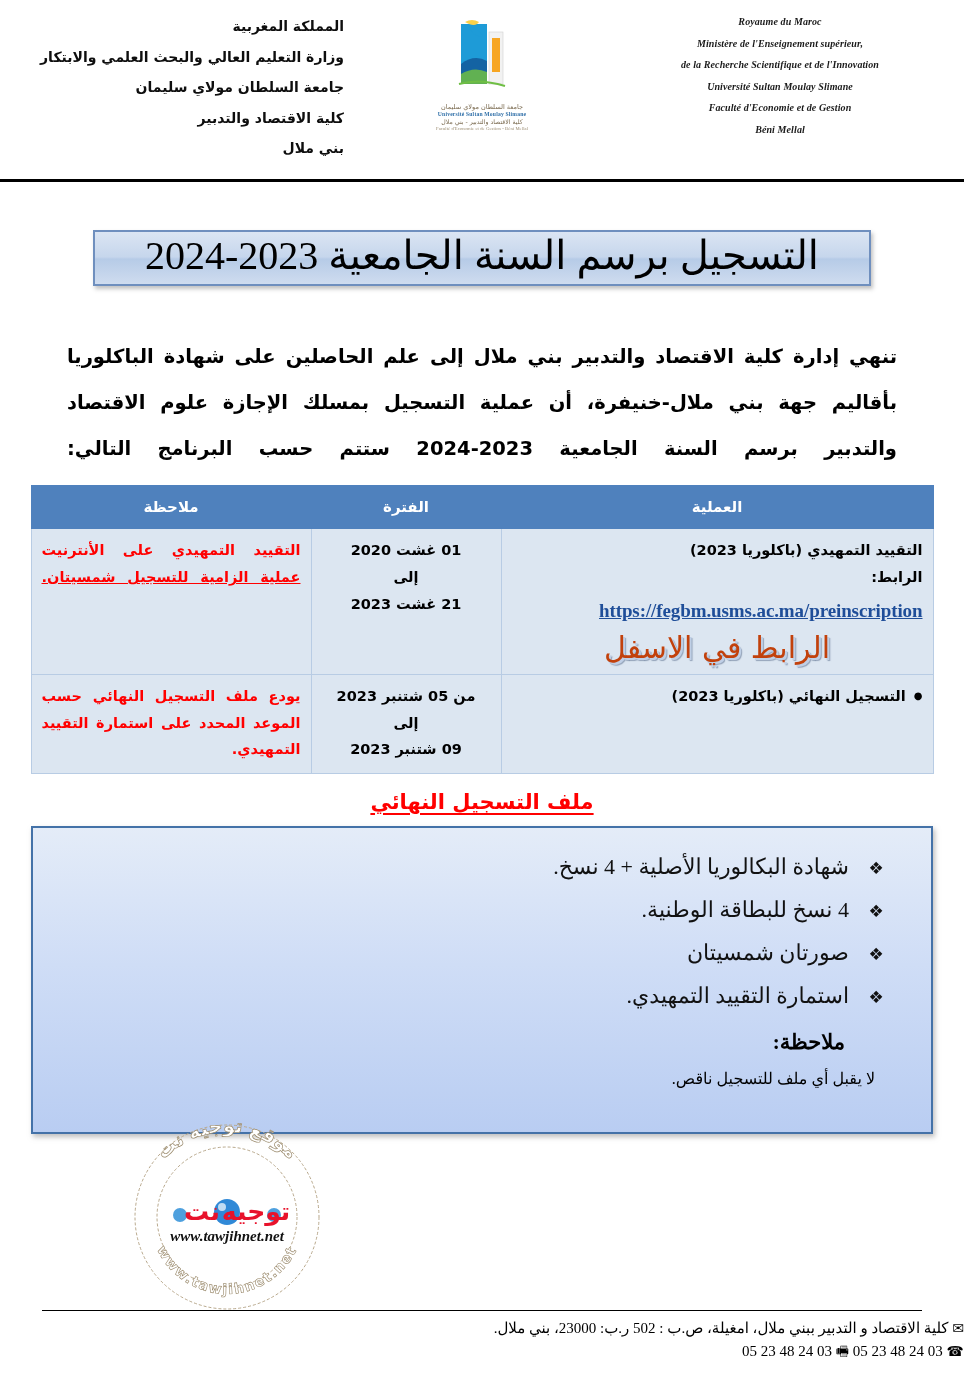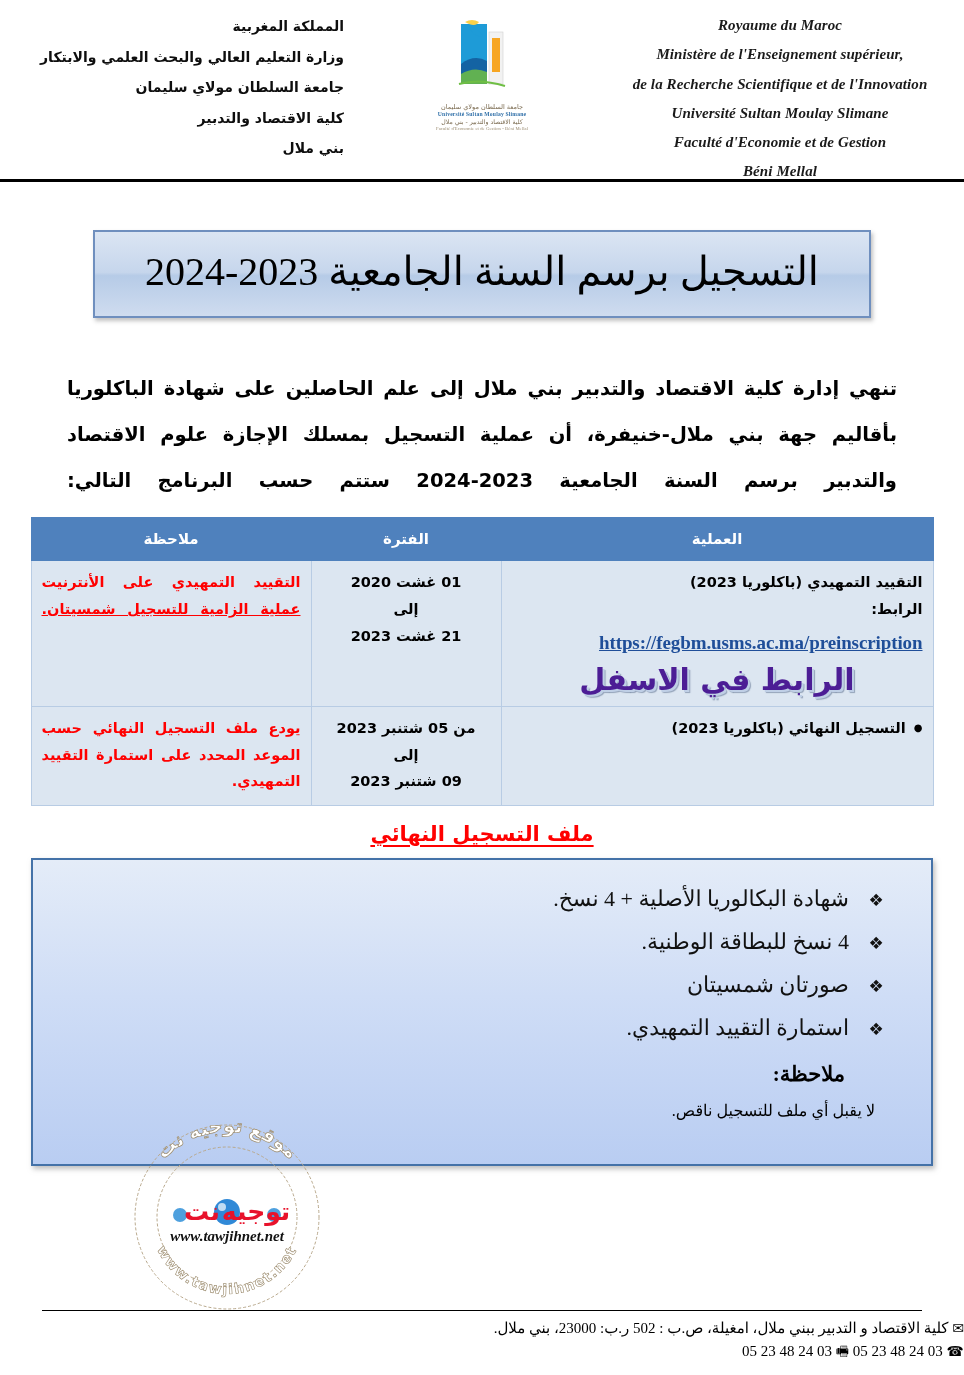--- a/index.html
+++ b/index.html
@@ -37,21 +37,21 @@
     width: 320px;
     display: flex;
     flex-direction: column;
     gap: 6px;
   }
   .hdr-col-fr {
     direction: ltr;
     align-items: center;
     font-style: italic;
     font-family: "Liberation Serif", serif;
-    font-size: 15px;
+    font-size: 10px;
     font-weight: 600;
     color: #1a1a1a;
     letter-spacing: 0.1px;
   }
   .hdr-col-fr .line { line-height: 1.55; white-space: nowrap; }
   .hdr-col-ar {
     direction: rtl;
     font-family: "DejaVu Sans", sans-serif;
     font-size: 14px;
     font-weight: 700;
@@ -89,21 +89,21 @@
     margin: 48px auto 0 auto;
     width: 778px;
   }
   .title-box {
     border: 2px solid #6f8fbe;
     background: linear-gradient(to bottom, #dbe5f3 0%, #c6d6ec 48%, #b6cbe7 52%, #cfdcef 100%);
     box-shadow: 2px 3px 4px rgba(120,120,120,.45);
     text-align: center;
     padding: 6px 10px 10px 10px;
     box-sizing: border-box;
-    height: 88px;
+    height: 56px;
     display: flex;
     align-items: center;
     justify-content: center;
   }
   .title-text {
     font-family: "Liberation Serif", "DejaVu Serif", serif;
     font-size: 40px;
     line-height: 1.05;
     font-weight: 400;
     color: #000;
@@ -174,23 +174,23 @@
     text-decoration: underline;
     direction: ltr;
     margin-top: 2px;
     letter-spacing: -0.1px;
   }
   .wordart {
     display: block;
     text-align: center;
     direction: rtl;
     font-family: "DejaVu Sans", sans-serif;
-    font-weight: 700;
+    font-weight: 400;
     font-size: 30px;
-    color: #4c1d95;
+    color: #c2410c;
     margin-top: 4px;
     line-height: 1.05;
     text-shadow: 2px 2px 0 #bfcfe6, 3px 3px 1px rgba(90,110,140,.55);
     letter-spacing: -0.5px;
     white-space: nowrap;
   }
 
   .period-cell {
     text-align: center;
     font-weight: 700;

